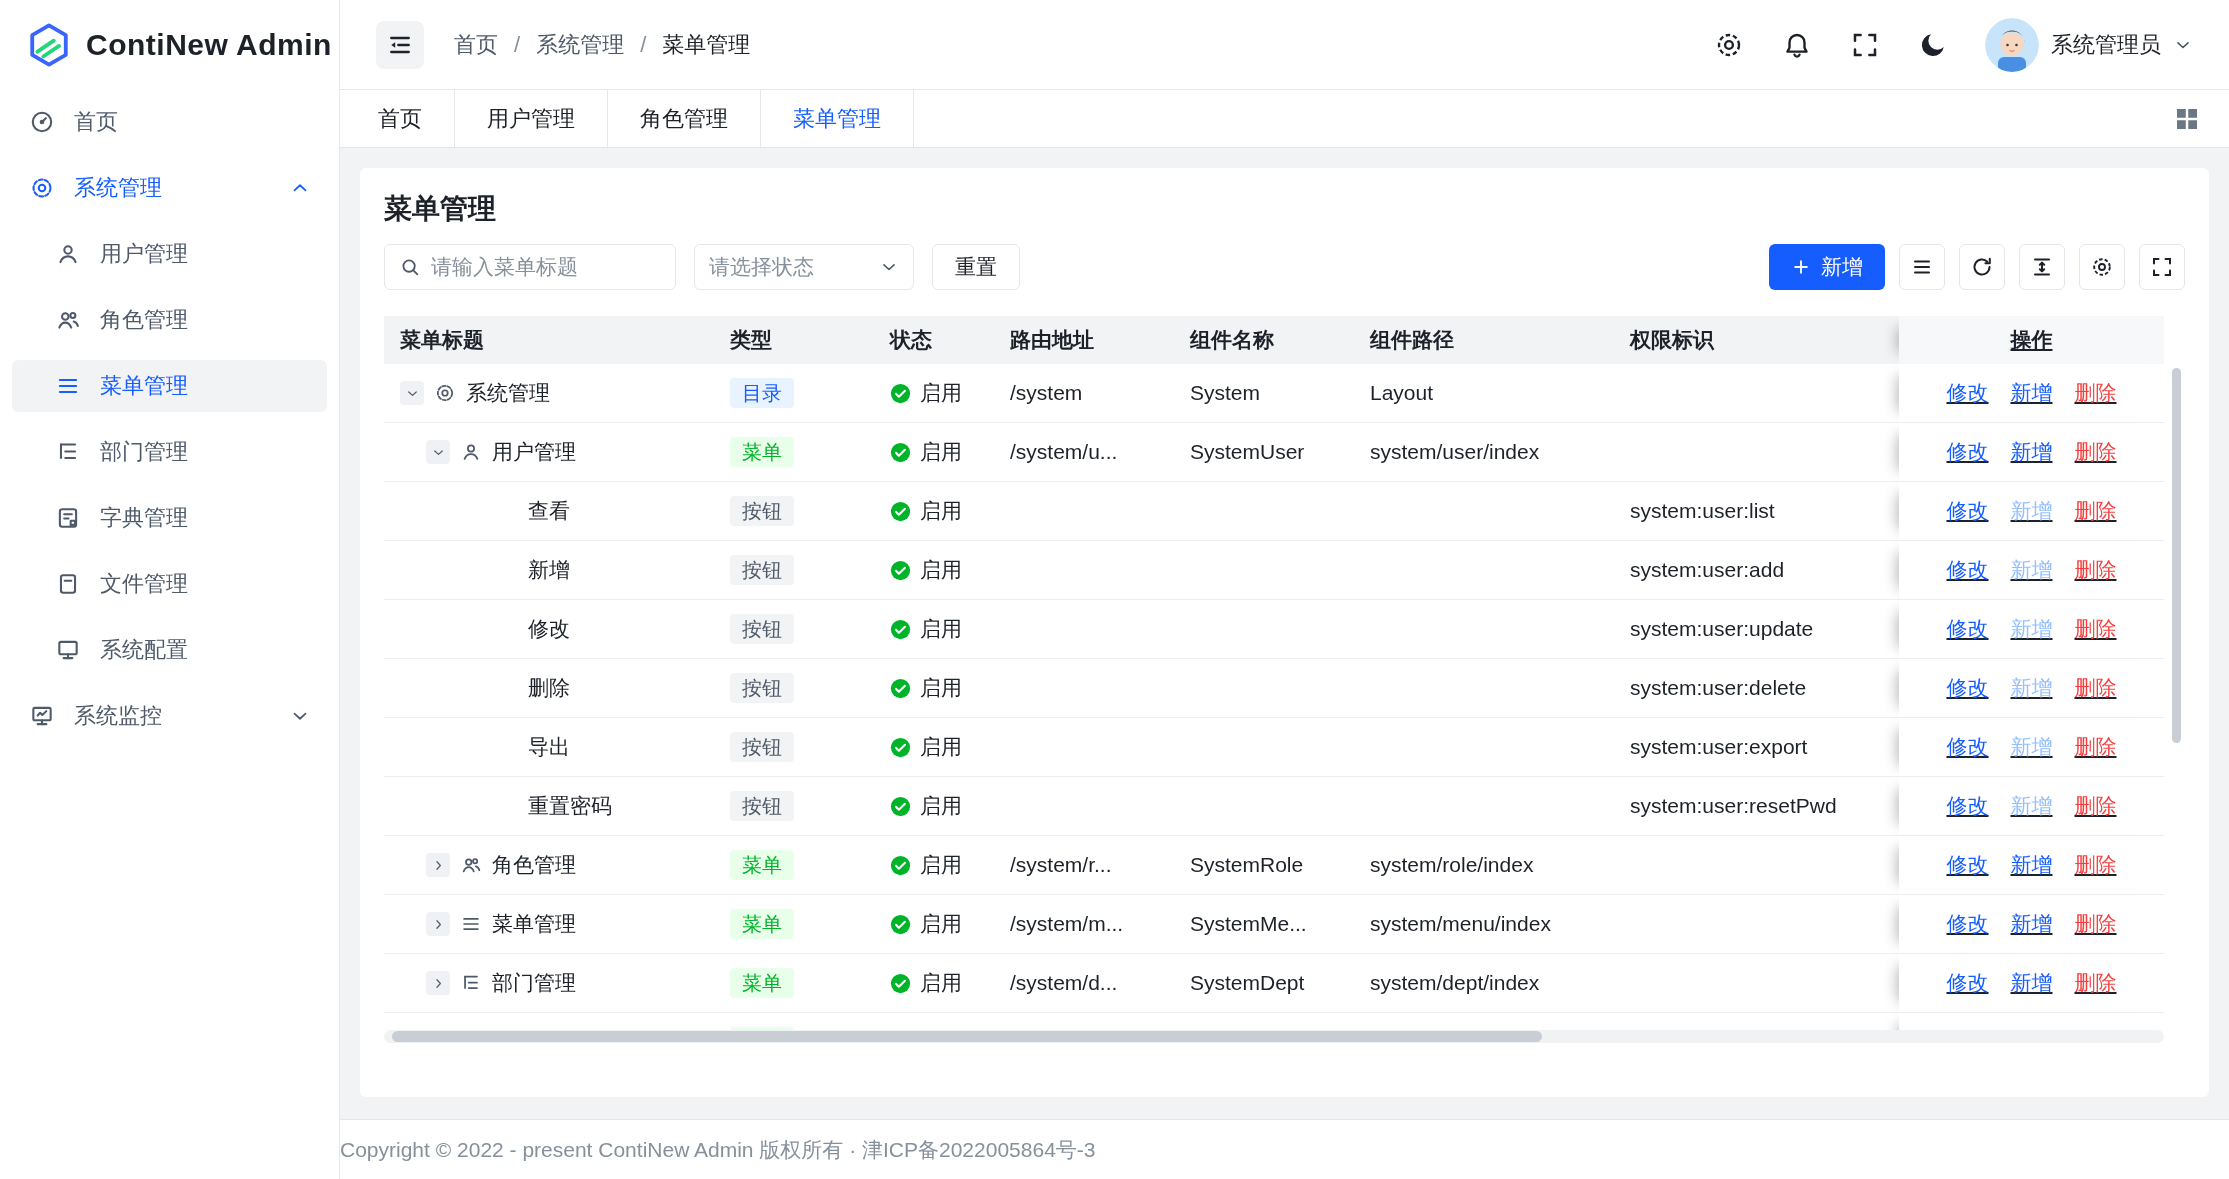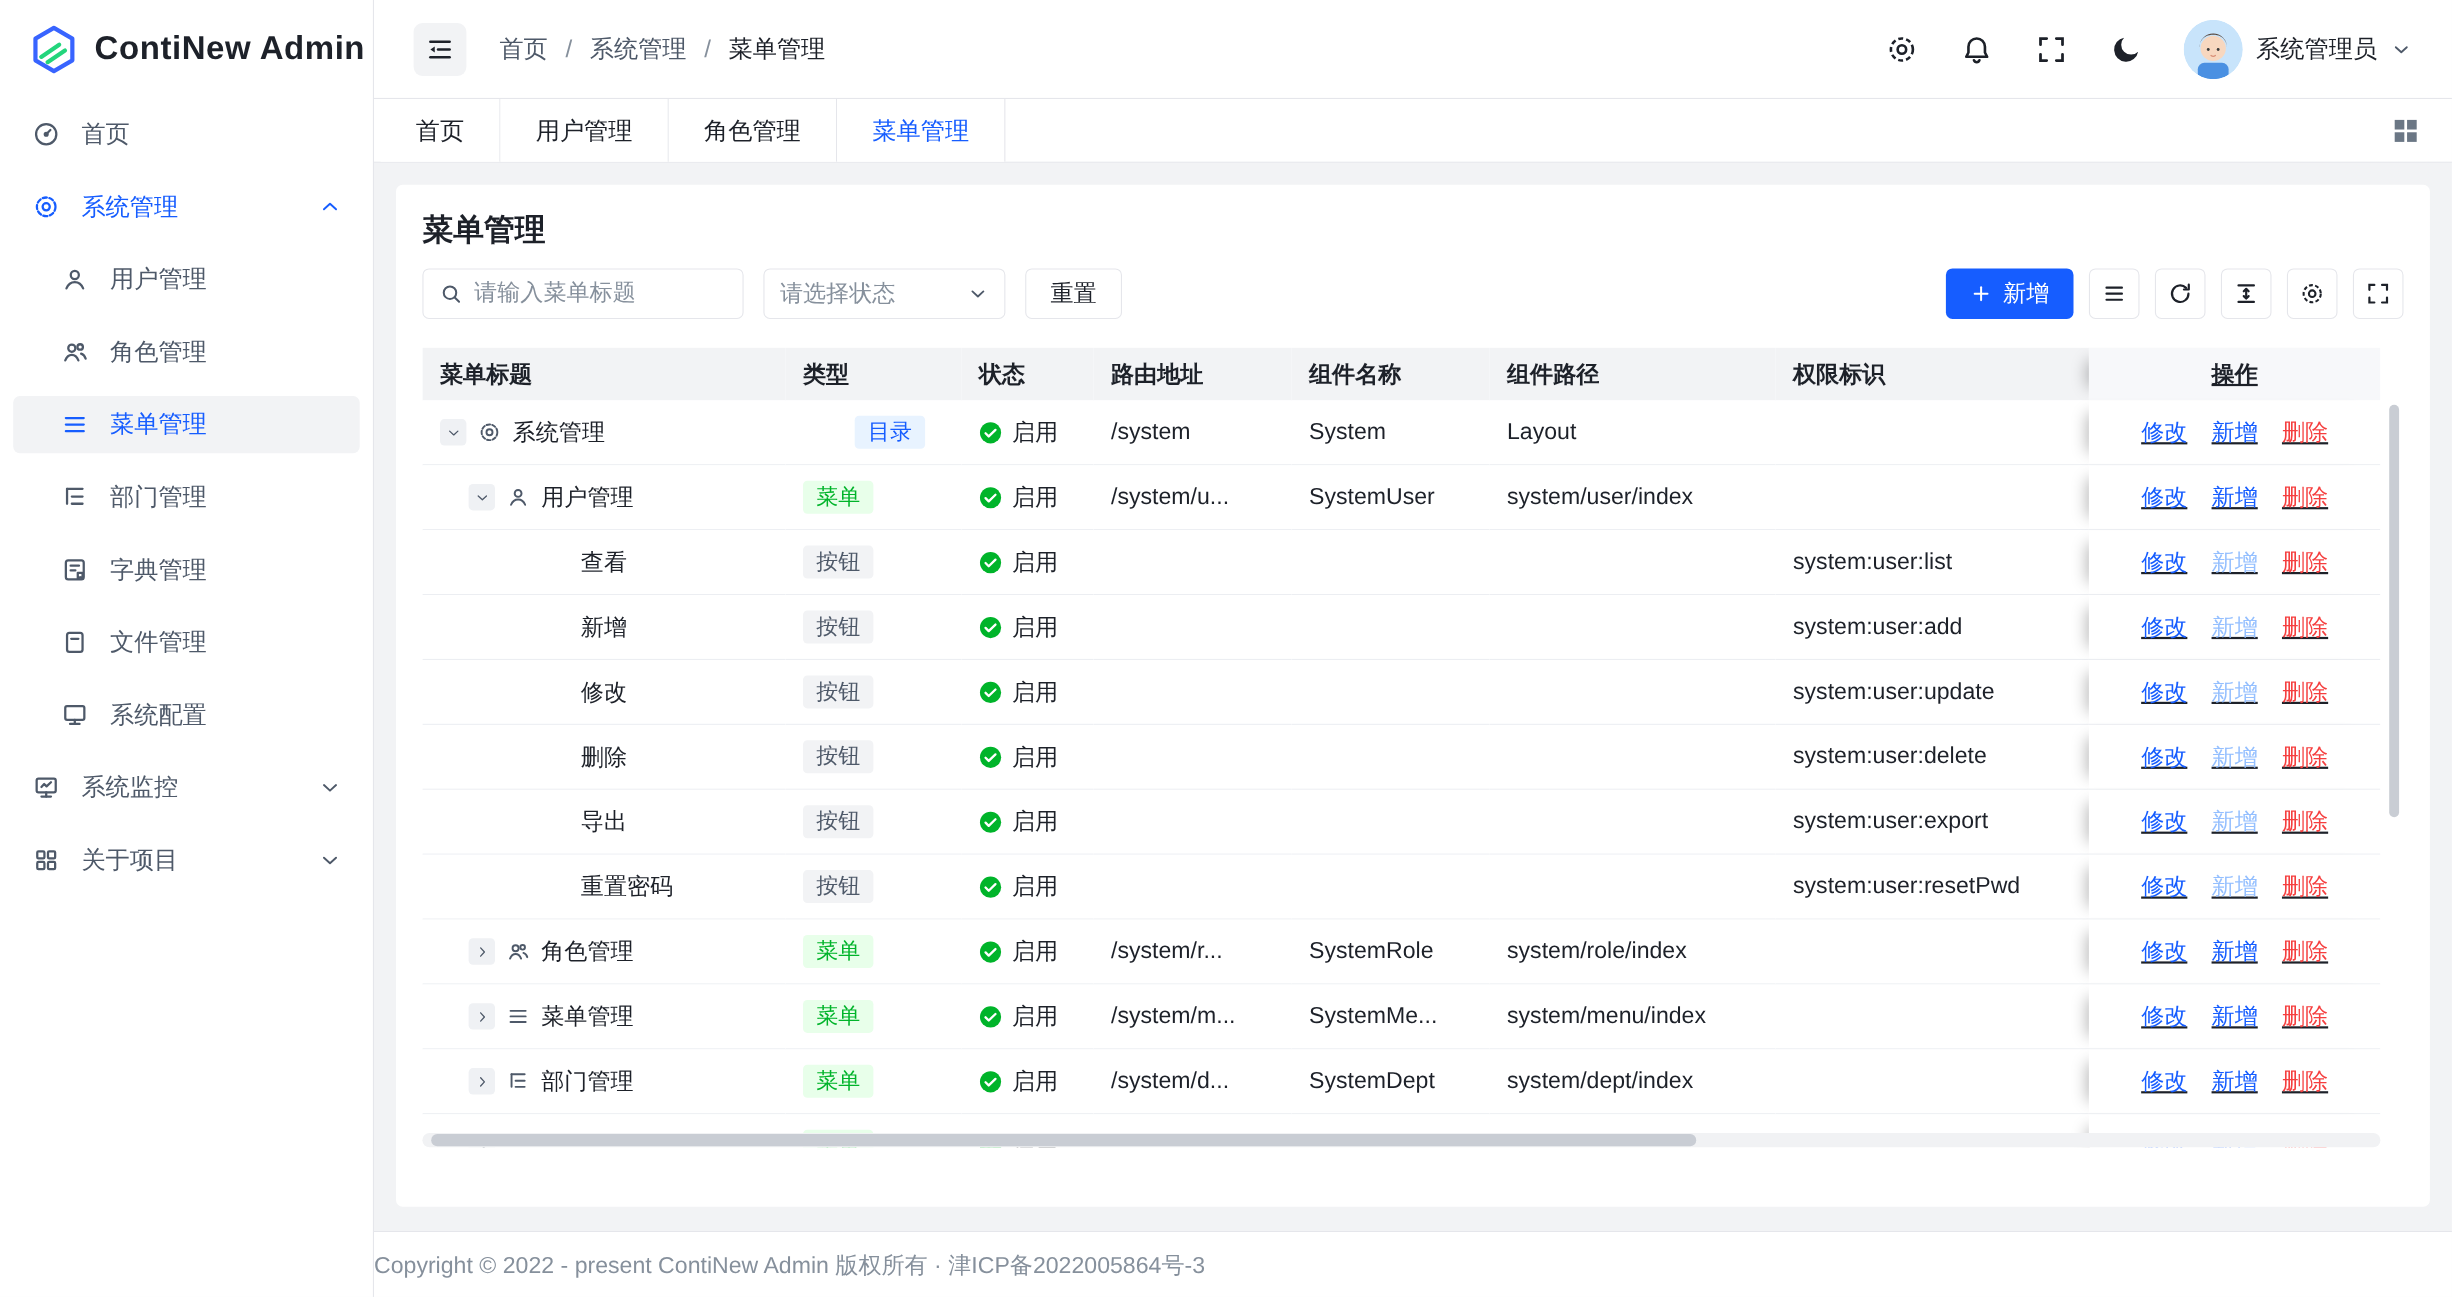--- a/index.html
+++ b/index.html
@@ -120,21 +120,21 @@
   .tree-cell { display:flex; align-items:center; gap:10px; }
   .expand-box {
     width:24px; height:24px; border-radius:4px; background:#eff1f4; color:#4e5969; flex:none;
     display:flex; align-items:center; justify-content:center; cursor:pointer;
   }
   .expand-box svg { width:15px; height:15px; }
   .tree-spacer { width:66px; flex:none; }
   .row-icon { width:22px; height:22px; color:#4e5969; flex:none; }
   .row-icon svg { width:22px; height:22px; }
   .tag { display:inline-block; padding:5px 12px; border-radius:4px; font-size:20px; line-height:1; }
-  .tag-dir  { background:var(--tag-dir-bg,#e8f3ff);  color:var(--primary,#165dff);margin-left:47px; }
+  .tag-dir  { background:var(--tag-dir-bg,#e8f3ff);  color:var(--primary,#165dff); }
   .tag-menu { background:var(--tag-menu-bg,#e8ffea); color:var(--success,#00b42a); }
   .tag-btn  { background:var(--tag-btn-bg,#f2f3f5);  color:#4e5969; }
   .status-cell { display:flex; align-items:center; gap:9px; }
   .status-cell svg { width:21px; height:21px; flex:none; }
   .lnk { margin:0 11px; cursor:pointer; }
   .lnk-edit { color:var(--primary,#165dff); }
   .lnk-add  { color:var(--primary,#165dff); }
   .lnk-add.disabled { color:#94bfff; cursor:default; }
   .lnk-del  { color:var(--danger,#f53f3f); }
 
@@ -264,36 +264,20 @@
       <div class="menu-item">
         <span class="mi-icon">
           <svg viewBox="0 0 24 24" fill="none" stroke="currentColor" stroke-width="1.9" stroke-linecap="round" stroke-linejoin="round">
             <rect x="4" y="4.5" width="16" height="11.5" rx="1.5"></rect>
             <path d="M8 11.5l2.3-2.5 2 2 3.7-3.5"></path>
             <path d="M12 16v3.5"></path>
             <path d="M8 19.5h8"></path>
           </svg>
         </span>
         <span>系统监控</span>
-        <span class="chev">
-          <svg viewBox="0 0 24 24" fill="none" stroke="currentColor" stroke-width="1.9" stroke-linecap="round" stroke-linejoin="round">
-            <path d="M6 9.5l6 5.5 6-5.5"></path>
-          </svg>
-        </span>
-      </div>
-      <div class="menu-item">
-        <span class="mi-icon">
-          <svg viewBox="0 0 24 24" fill="none" stroke="currentColor" stroke-width="1.9" stroke-linecap="round" stroke-linejoin="round">
-            <rect x="4.5" y="4.5" width="6" height="6" rx="1"></rect>
-            <rect x="13.5" y="4.5" width="6" height="6" rx="1"></rect>
-            <rect x="4.5" y="13.5" width="6" height="6" rx="1"></rect>
-            <rect x="13.5" y="13.5" width="6" height="6" rx="1"></rect>
-          </svg>
-        </span>
-        <span>关于项目</span>
         <span class="chev">
           <svg viewBox="0 0 24 24" fill="none" stroke="currentColor" stroke-width="1.9" stroke-linecap="round" stroke-linejoin="round">
             <path d="M6 9.5l6 5.5 6-5.5"></path>
           </svg>
         </span>
       </div>
     </nav>
 </aside>
 
 <header class="topbar">

